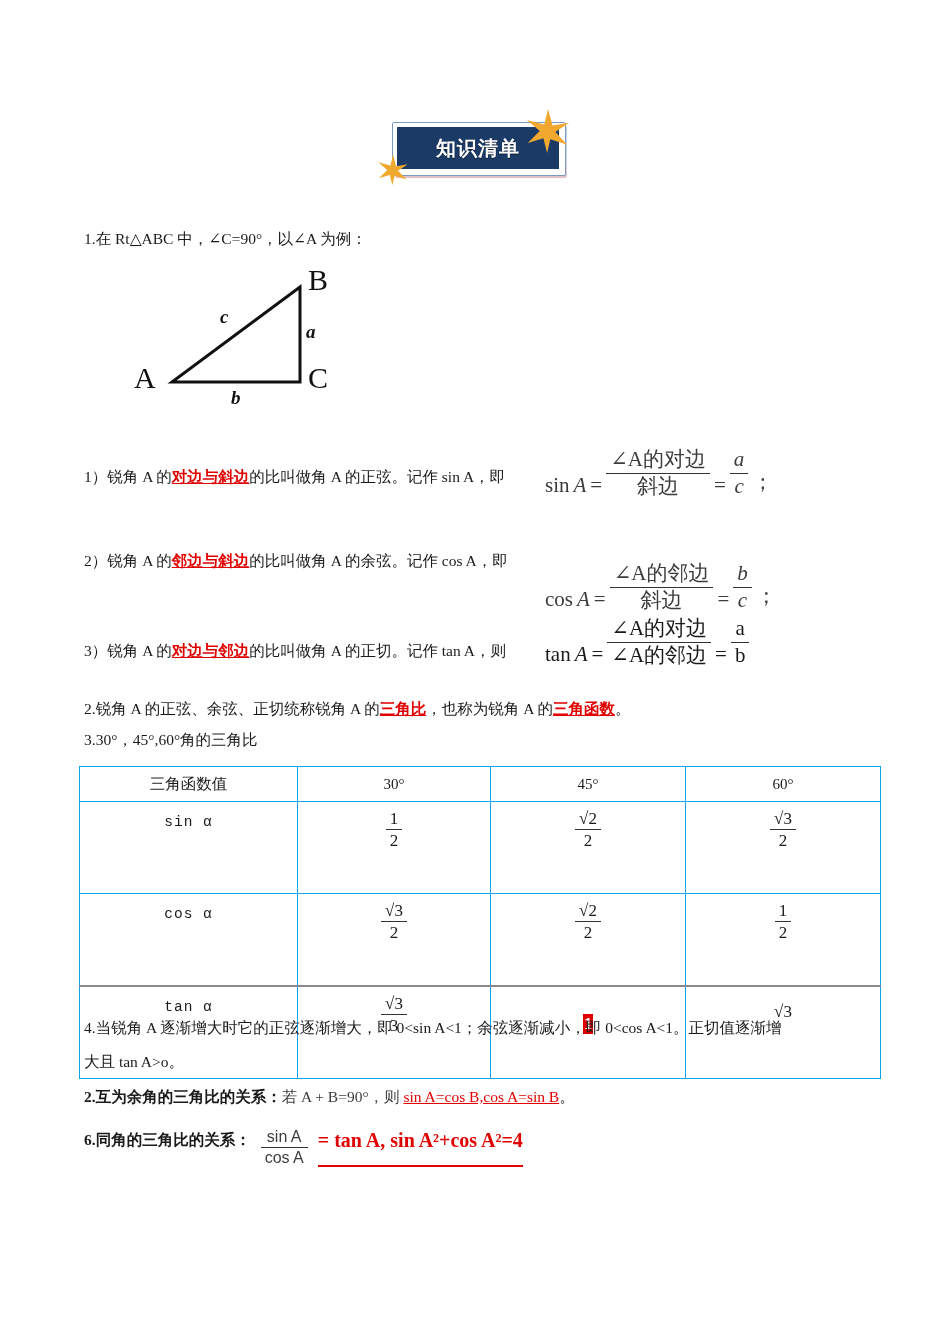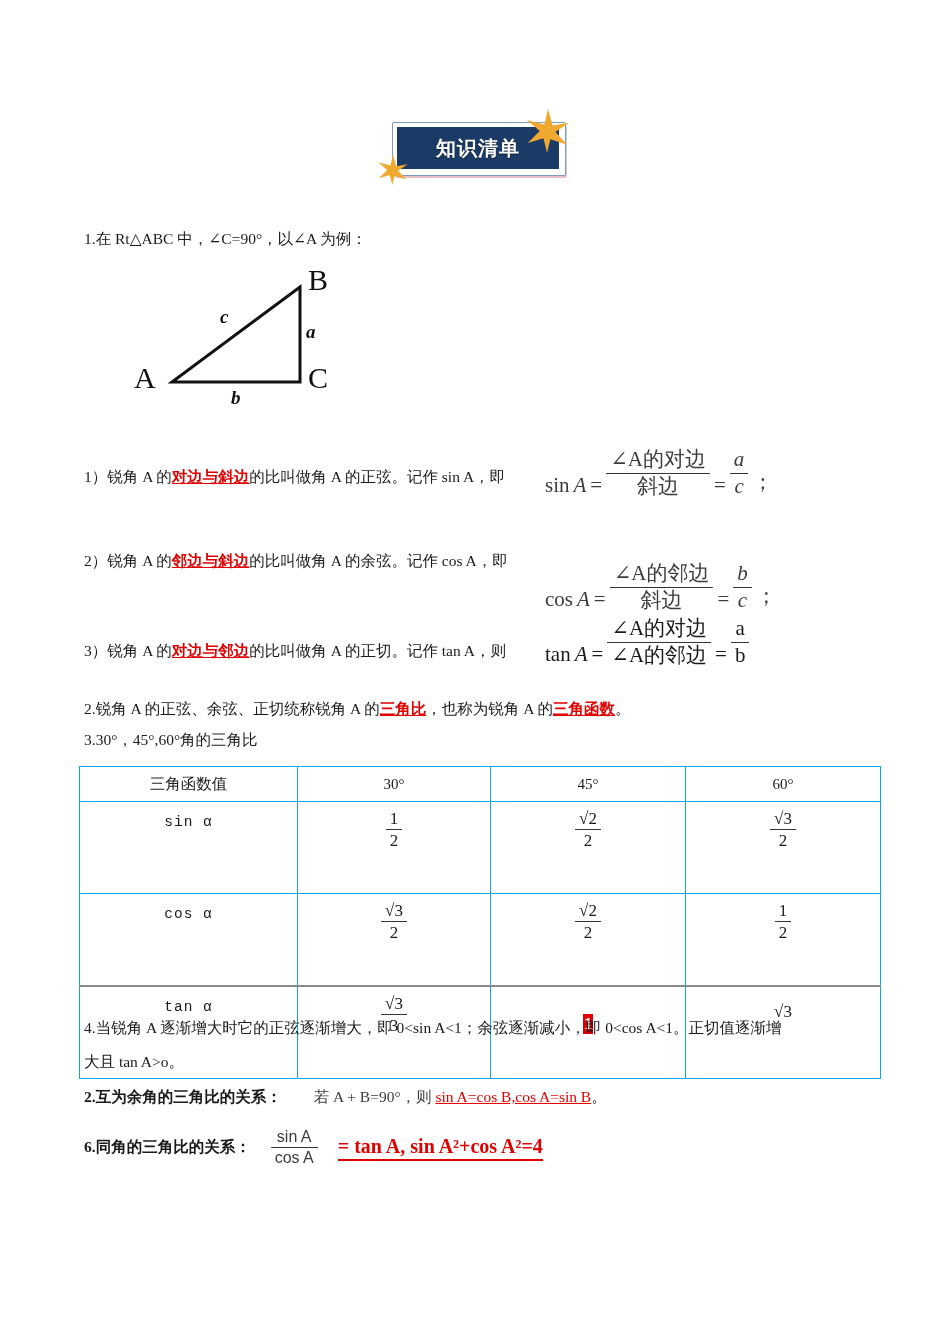--- a/index.html
+++ b/index.html
@@ -403,25 +403,25 @@
           </div>
         </td>
       </tr>
     </tbody>
   </table>
 
   <div class="b-item cn" style="left:84px; top:1016px;">4.当锐角 A 逐渐增大时它的正弦逐渐增大，即 0&lt;sin A&lt;1；余弦逐渐减小，即 0&lt;cos A&lt;1。正切值逐渐增</div>
   <div class="b-item cn" style="left:84px; top:1050px;">大且 tan A&gt;o。</div>
 
   <div class="b-item" style="left:84px; top:1085px;">
-    <span class="cn bold-cn">2.互为余角的三角比的关系：</span><span class="cn" style="color:#3c3c3c;margin-left:32px;">若 A + B=90°，则</span>
+    <span class="cn bold-cn">2.互为余角的三角比的关系：</span><span class="cn" style="color:#3c3c3c;">若 A + B=90°，则</span>
     <span class="red-ul">sin A=cos B,cos A=sin B</span><span class="cn">。</span>
   </div>
 
-  <div class="b-item" style="left:84px; top:1128px; display:flex; align-items:center; gap:20px;">
+  <div class="b-item" style="left:84px; top:1128px; display:flex; gap:10px;">
     <span class="cn bold-cn">6.同角的三角比的关系：</span>
     <span class="frac" style="font-family:Liberation Sans, sans-serif; font-size:16px; color:#3c3c3c;">
       <span class="num">sin A</span>
       <span class="den">cos A</span>
     </span>
     <span class="red-formula">= tan A, sin A²+cos A²=4</span>
   </div>
 
 </div>
 

